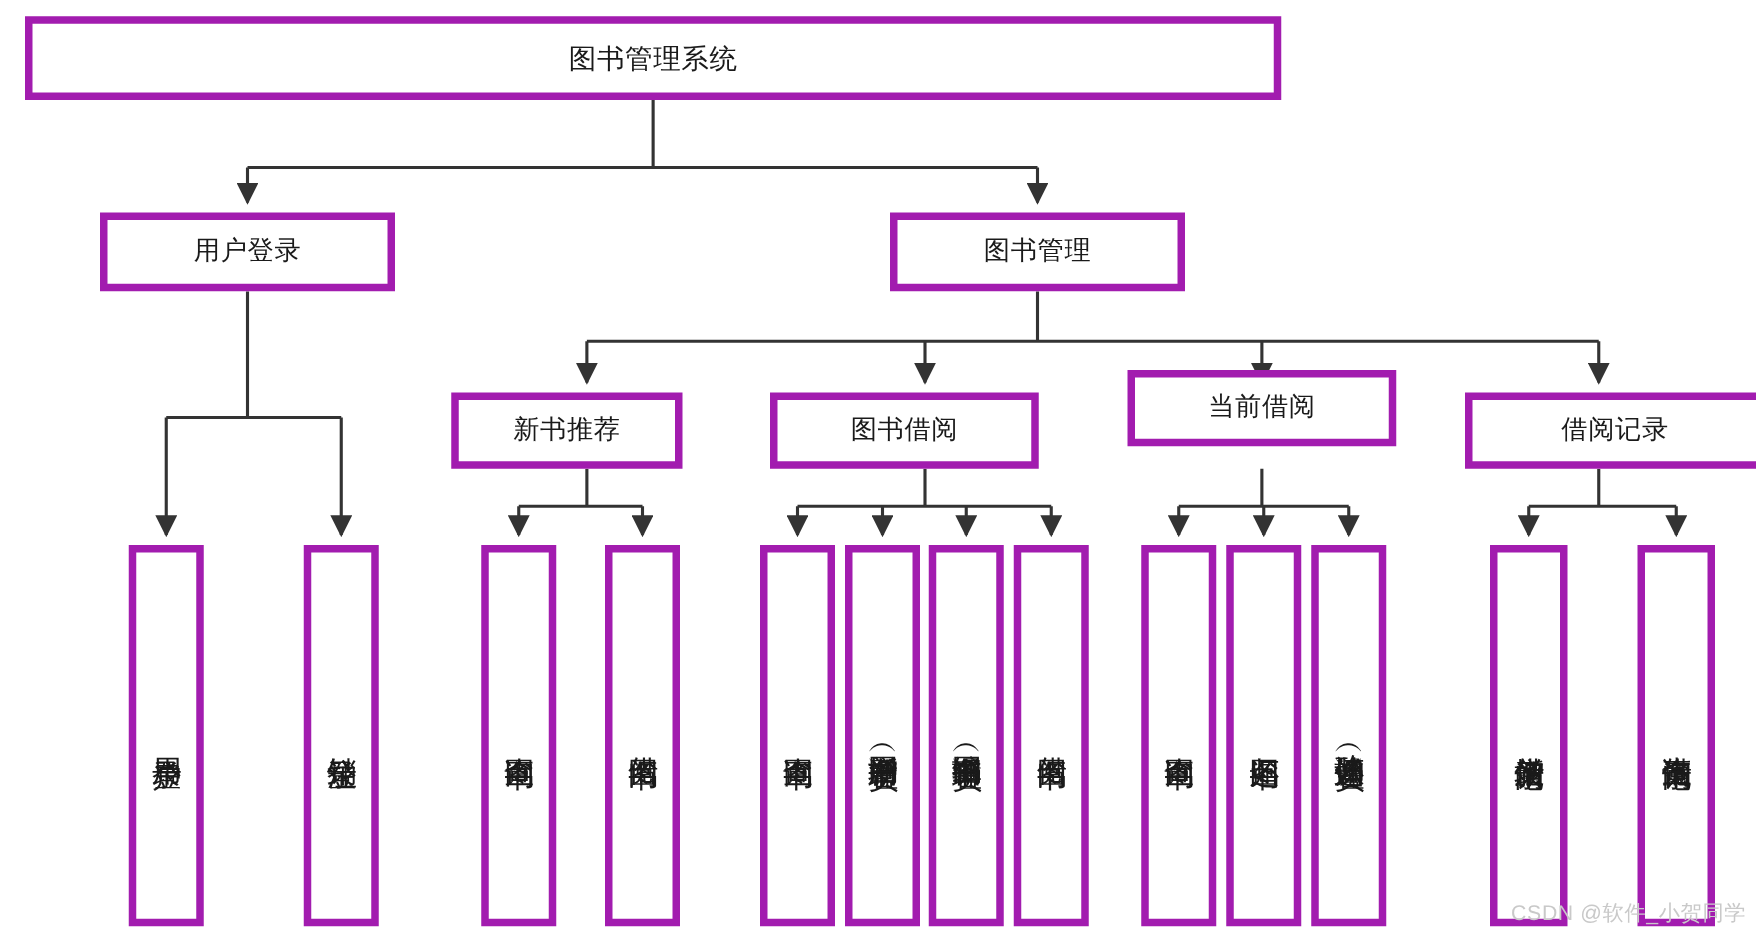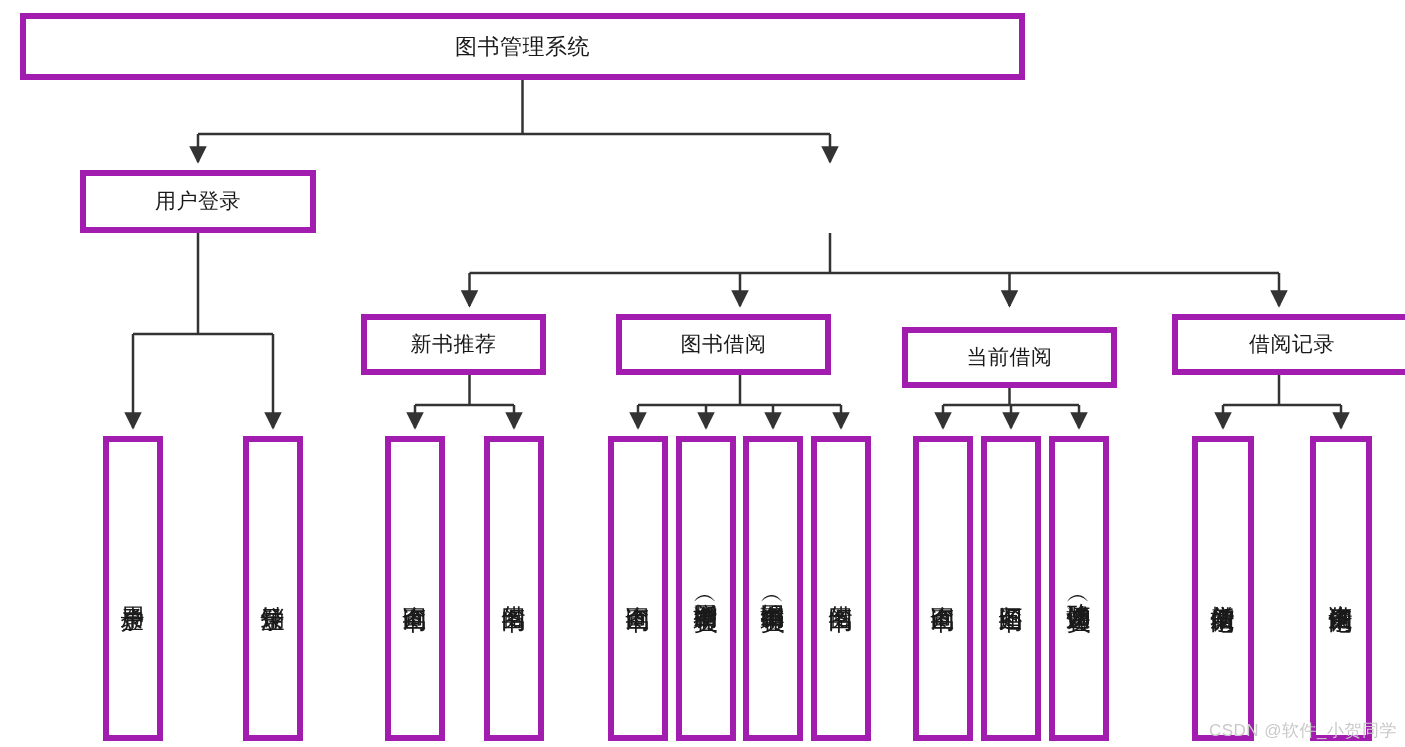--- a/index.html
+++ b/index.html
@@ -130,28 +130,31 @@
     </g>
   </svg>
 
   <div class="node h root" id="node-root" style="left: 20px; top: 13px; width: 1005px; height: 67px;">
     <span class="lbl">图书管理系统</span>
   </div>
 
   <div class="node h" id="l2-0" style="left: 80px; top: 170px; width: 236px; height: 63px;">
     <span class="lbl">用户登录</span>
   </div>
+  <div class="node h" id="l2-1" style="left: 712px; top: 170px; width: 236px; height: 63px;">
+    <span class="lbl">图书管理</span>
+  </div>
 
   <div class="node h" id="l3-0" style="left: 361px; top: 314px; width: 185px; height: 61px;">
     <span class="lbl">新书推荐</span>
   </div>
   <div class="node h" id="l3-1" style="left: 616px; top: 314px; width: 215px; height: 61px;">
     <span class="lbl">图书借阅</span>
   </div>
-  <div class="node h" id="l3-2" style="left: 902px; top: 327px; width: 215px; height: 61px;">
+  <div class="node h" id="l3-2" style="left: 902px; top: 296px; width: 215px; height: 61px;">
     <span class="lbl">当前借阅</span>
   </div>
   <div class="node h" id="l3-3" style="left: 1172px; top: 314px; width: 240px; height: 61px;">
     <span class="lbl">借阅记录</span>
   </div>
 
   <div class="node v" id="lf-0" style="left: 103px; top: 436px; width: 60px; height: 305px;">
     <span class="lbl">用户登录</span>
   </div>
   <div class="node v" id="lf-1" style="left: 243px; top: 436px; width: 60px; height: 305px;">

